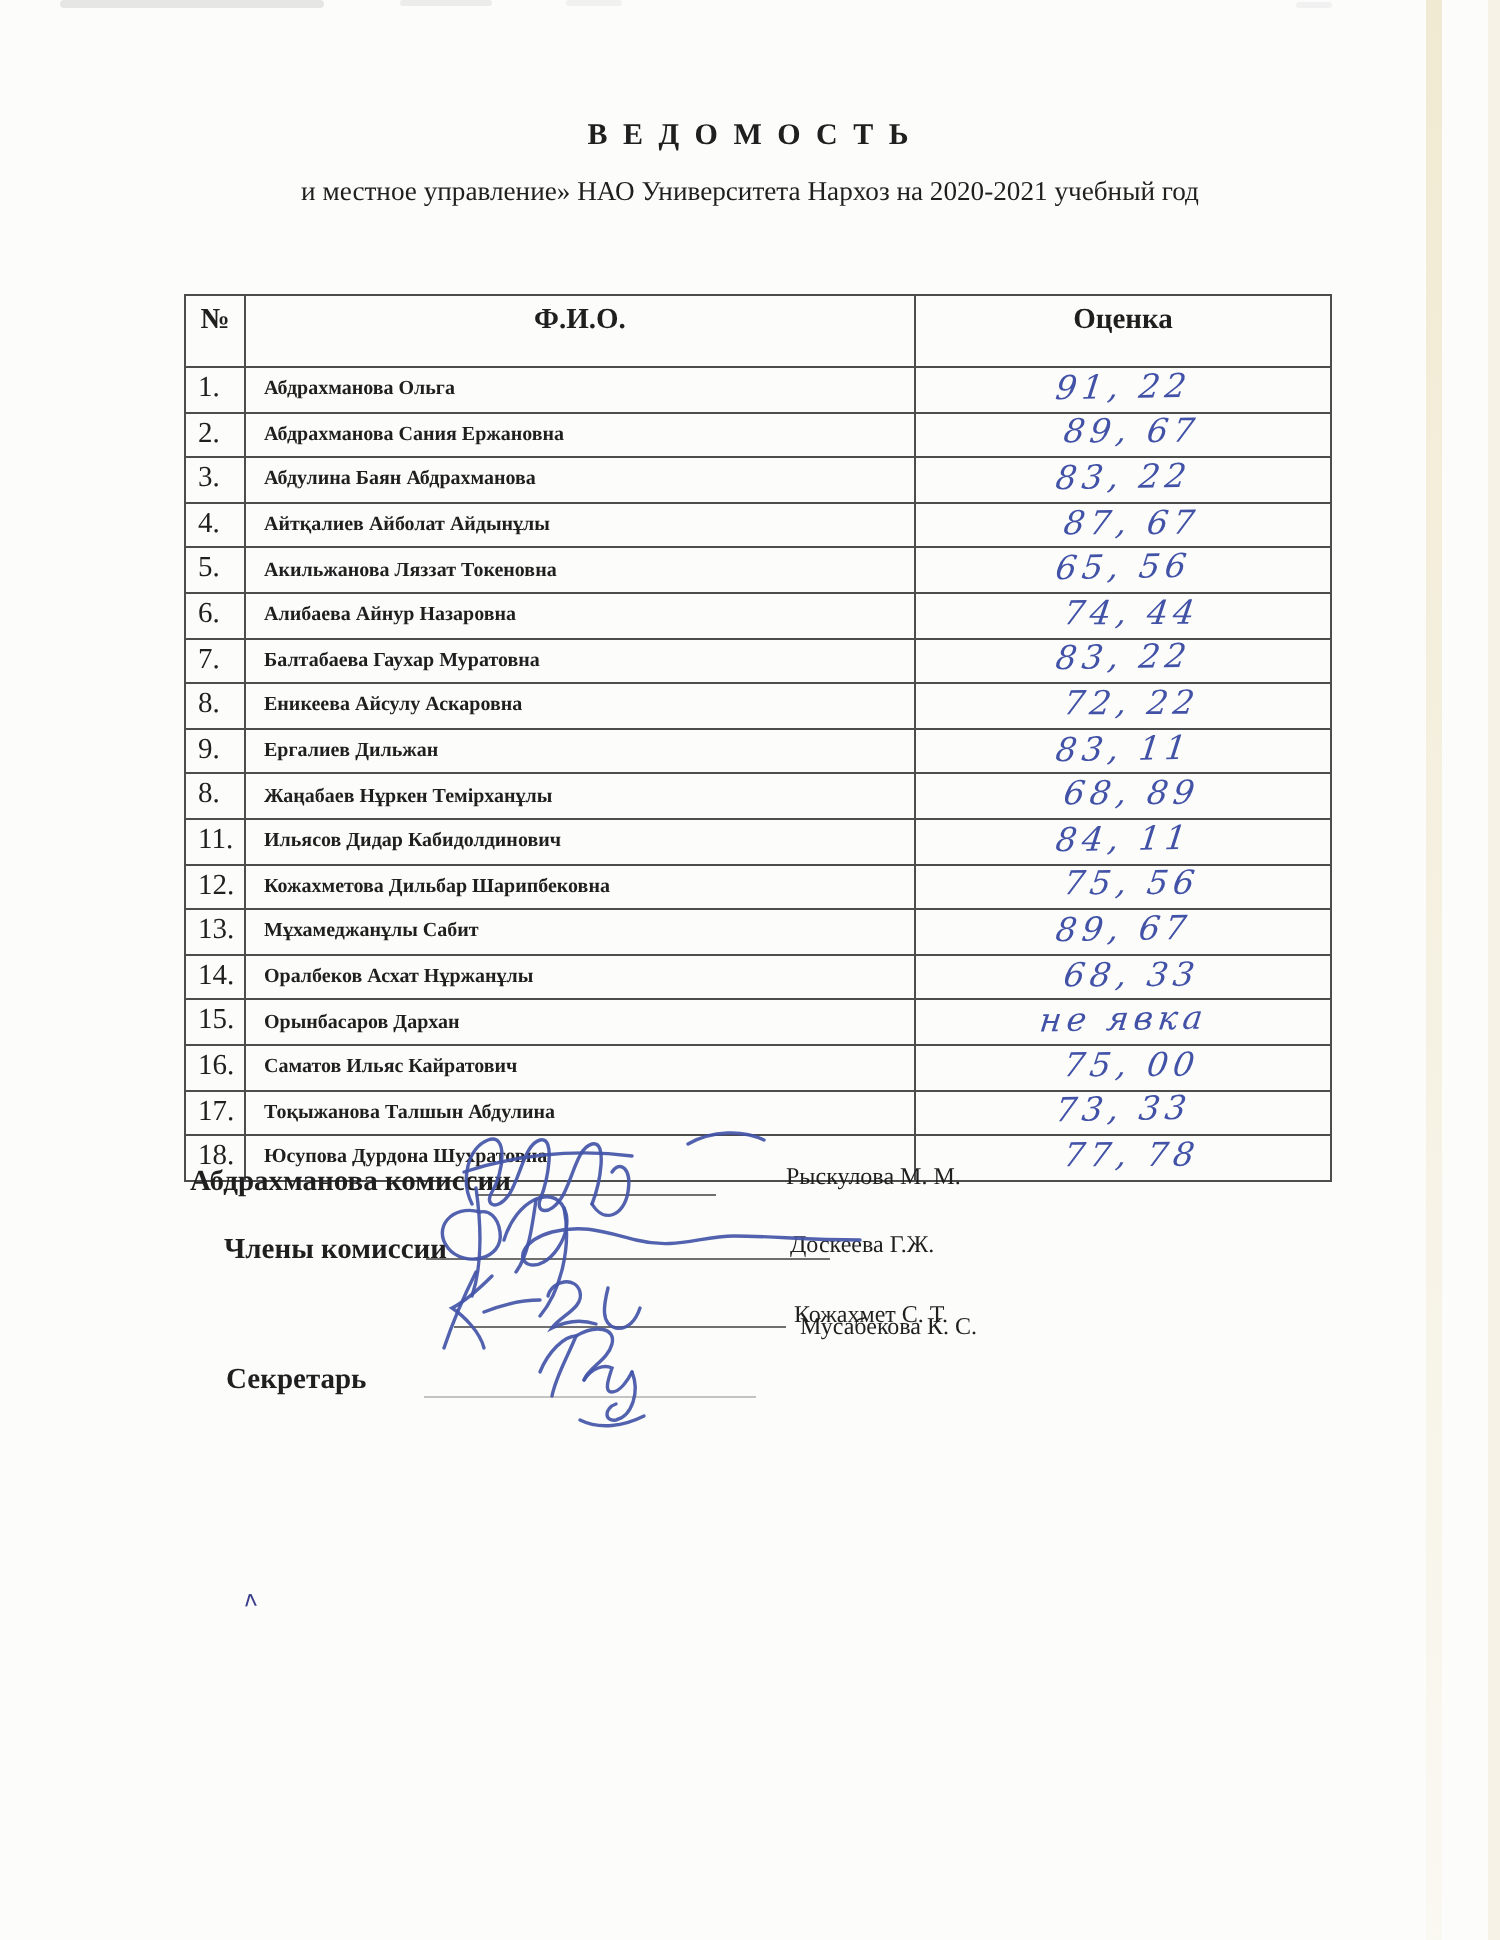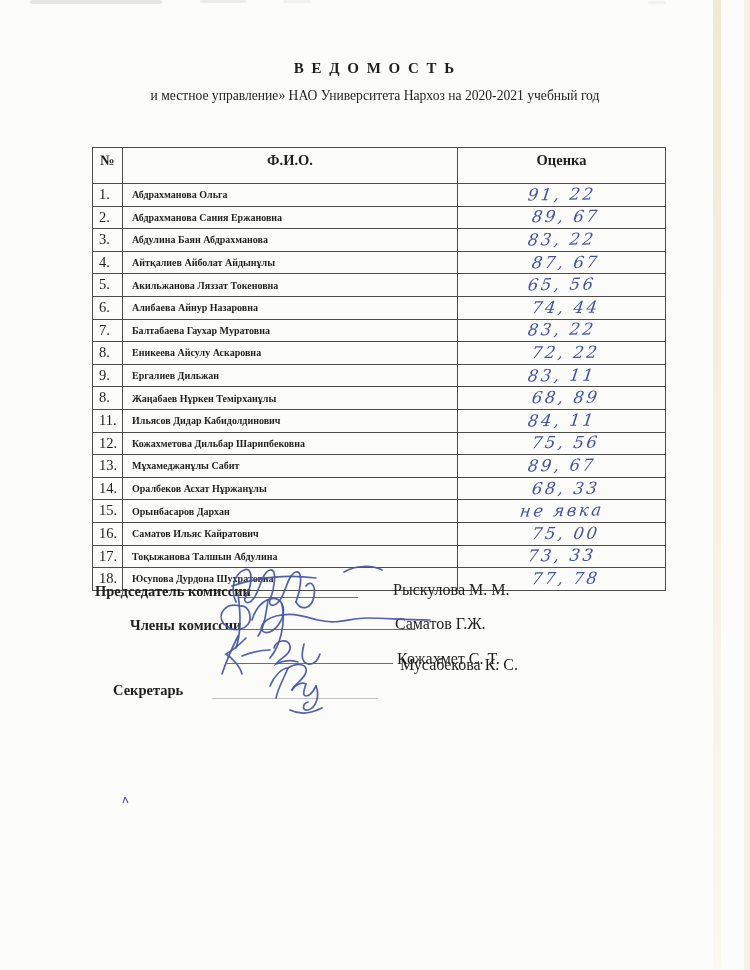--- a/index.html
+++ b/index.html
@@ -57,21 +57,21 @@
     font-size: 16.5px;
     letter-spacing: 2.5px;
     color: #4252a7;
     transform: skewX(-8deg) rotate(-1deg);
     line-height: 14px;
   }
   tr:nth-child(even) .hw { transform: skewX(-8deg) rotate(-0.3deg) translateX(4px); }
 
   
   .sig-label { position: absolute; font-weight: bold; font-size: 14.5px; white-space: nowrap; }
-  .sig-name  { position: absolute; font-size: 16px; white-space: nowrap; }
+  .sig-name  { position: absolute; font-size: 12px; white-space: nowrap; }
   .sig-line  { position: absolute; height: 1.2px; background: #6f6f6f; }
   .sig-line.faint { background: #c3c3c3; }
   .sig-svg   { position: absolute; overflow: visible; }
   .sig-svg path { fill: none; stroke: #4355a8; stroke-width: 1.7; stroke-linecap: round; opacity: .92; }
 
   .stray-mark {
     position: absolute; left: 122px; top: 793px;
     font-family: "DejaVu Sans", sans-serif;
     font-size: 11px; color: #3b3f8c; transform: rotate(-4deg);
   }
@@ -195,27 +195,27 @@
         <tr>
           <td class="col-num">18.</td>
           <td class="col-name">Юсупова Дурдона Шухратовна</td>
           <td class="col-score"><span class="hw">77, 78</span></td>
         </tr>
       </tbody>
   </table>
 
   <div>
 
-    <div class="sig-label" style="left:95px; top:583px;">Председатель комиссии</div>
+    <div class="sig-label" style="left:95px; top:583px;">Абдрахманова комиссии</div>
     <div class="sig-line" style="left:238px; top:597px; width:120px;"></div>
     <div class="sig-name" style="left:393px; top:581px;">Рыскулова М. М.</div>
 
-    <div class="sig-label" style="left:112px; top:617px;margin-left:18px;">Члены комиссии</div>
+    <div class="sig-label" style="left:112px; top:617px;">Члены комиссии</div>
     <div class="sig-line" style="left:213px; top:629px; width:202px;"></div>
-    <div class="sig-name" style="left:395px; top:615px;">Саматов Г.Ж.</div>
+    <div class="sig-name" style="left:395px; top:615px;">Доскеева Г.Ж.</div>
 
     <div class="sig-line" style="left:227px; top:663px; width:166px;"></div>
     <div class="sig-name" style="left:397px; top:650px;">Кожахмет С. Т.</div>
 
     <div class="sig-label" style="left:113px; top:682px;">Секретарь</div>
     <div class="sig-line faint" style="left:212px; top:698px; width:166px;"></div>
     <div class="sig-name" style="left:400px; top:656px;">Мусабекова К. С.</div>
 
     <svg class="sig-svg" style="left:228px; top:556px;" width="160" height="84" viewBox="0 0 160 84">
       <path d="M8,46 C2,34 6,18 16,14 C26,10 24,30 18,40 C14,46 20,50 26,42 C32,34 34,16 42,14 C50,12 46,34 42,44 C40,50 46,52 52,44 C58,36 60,18 68,16 C76,14 72,36 68,46"></path>

